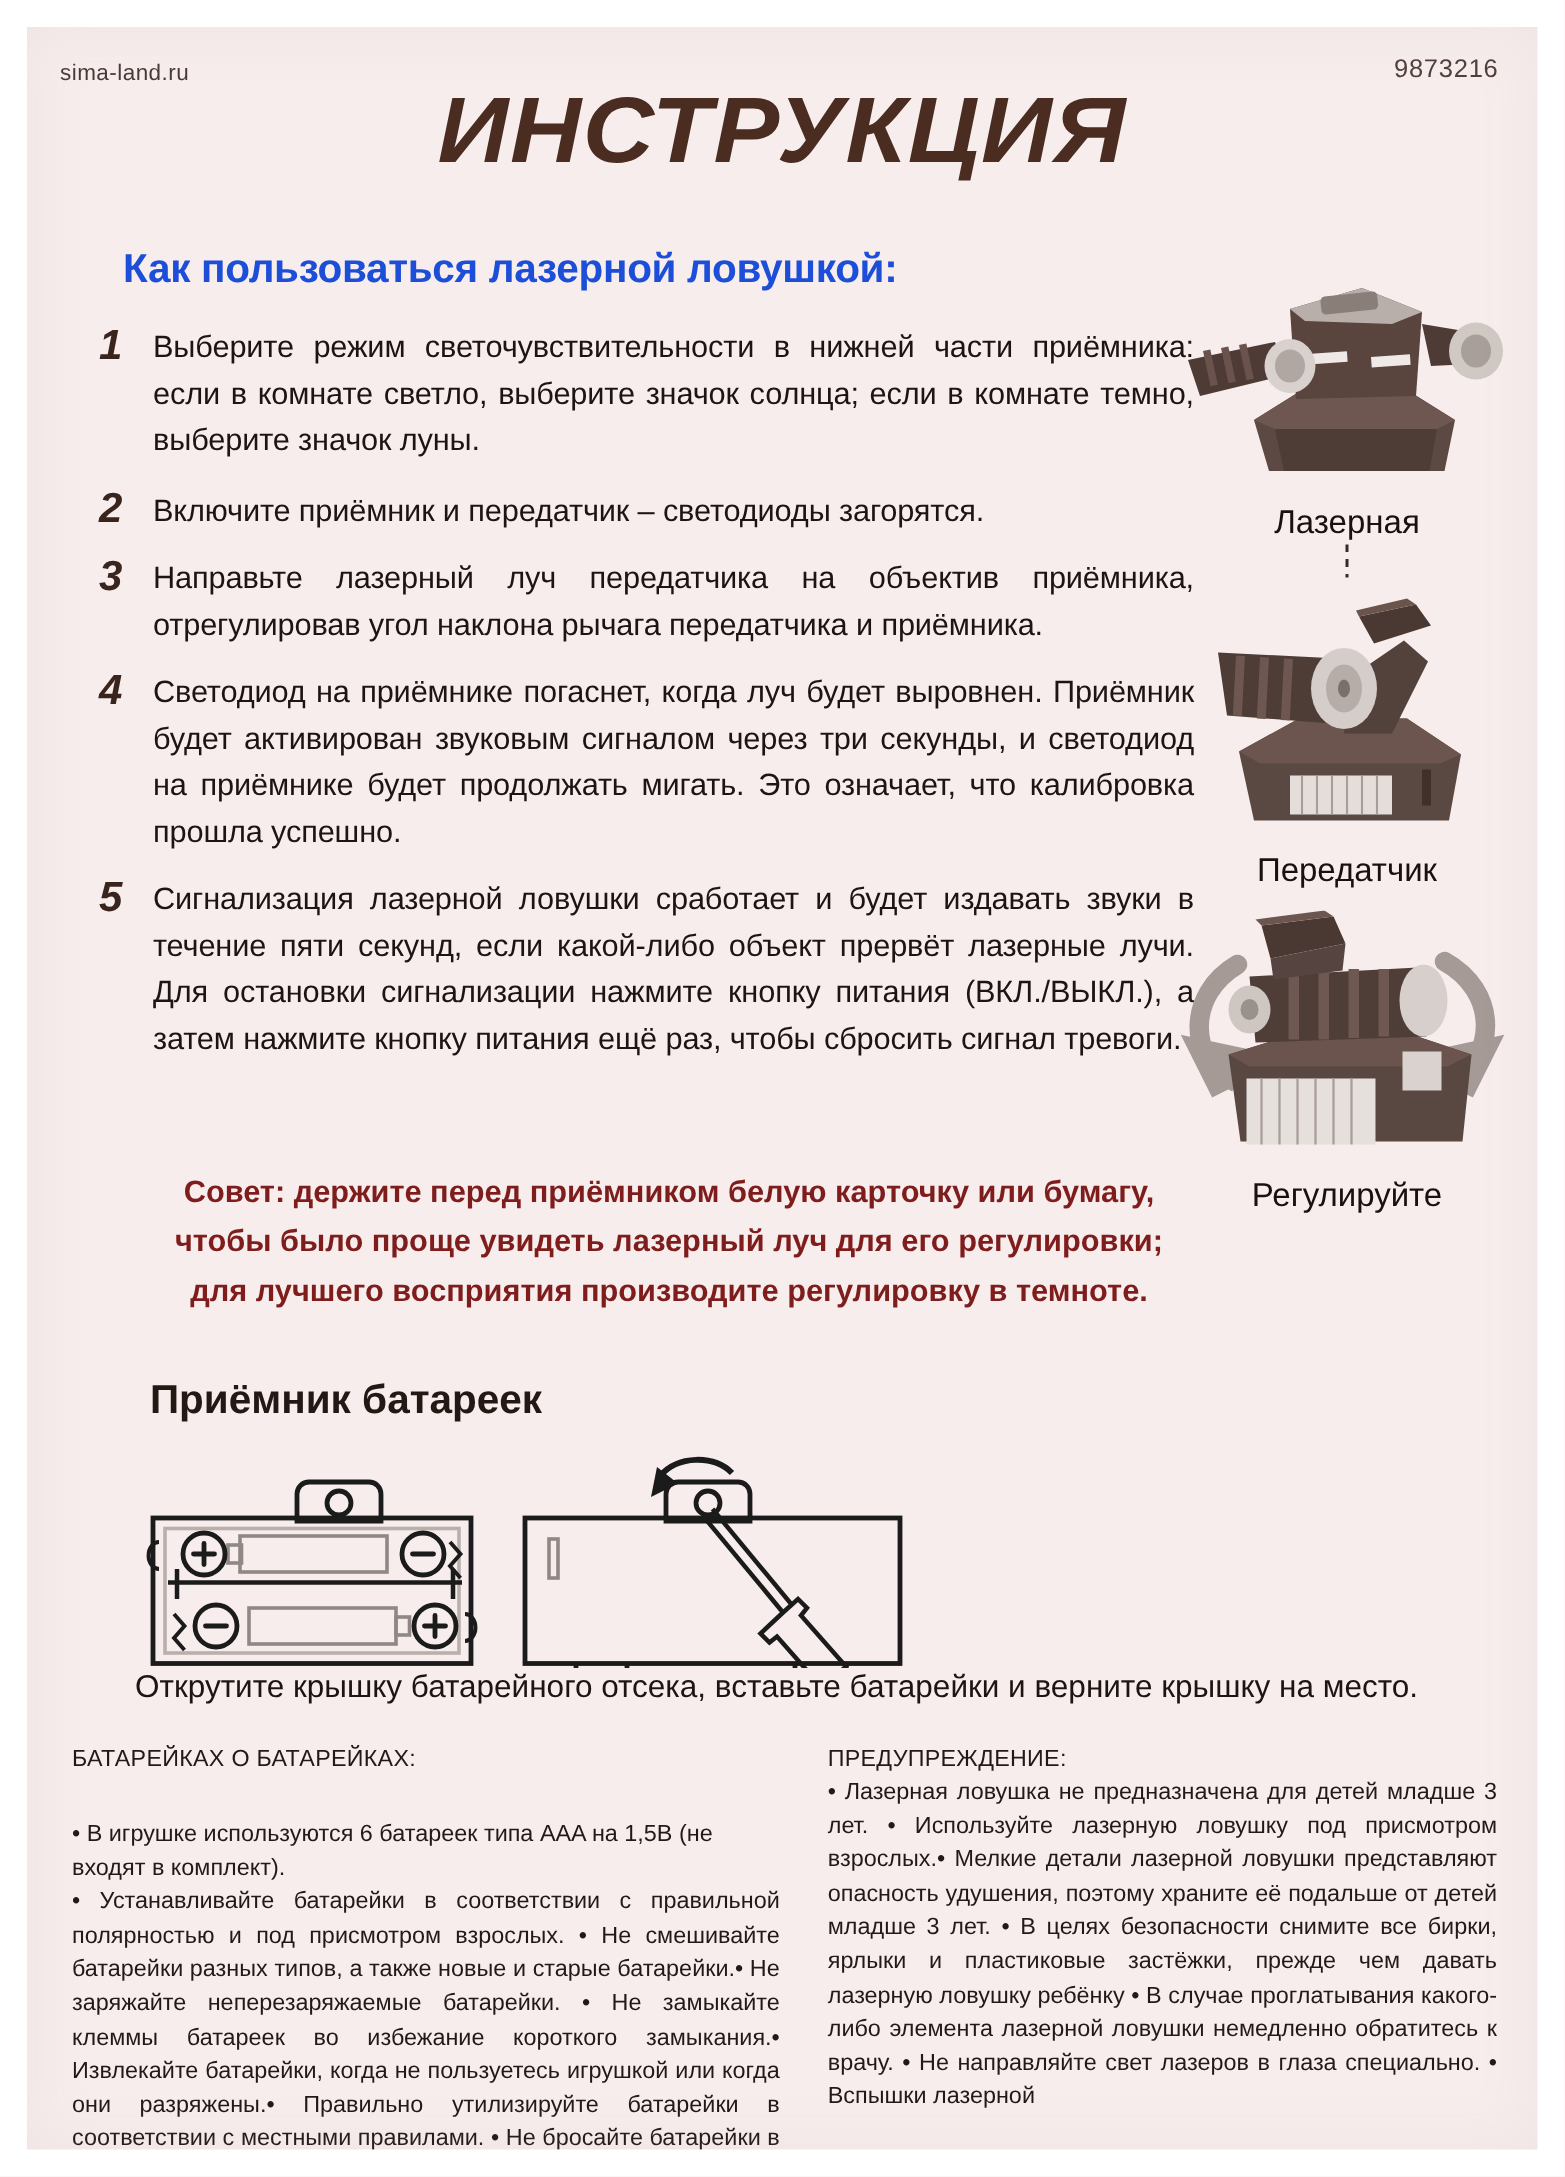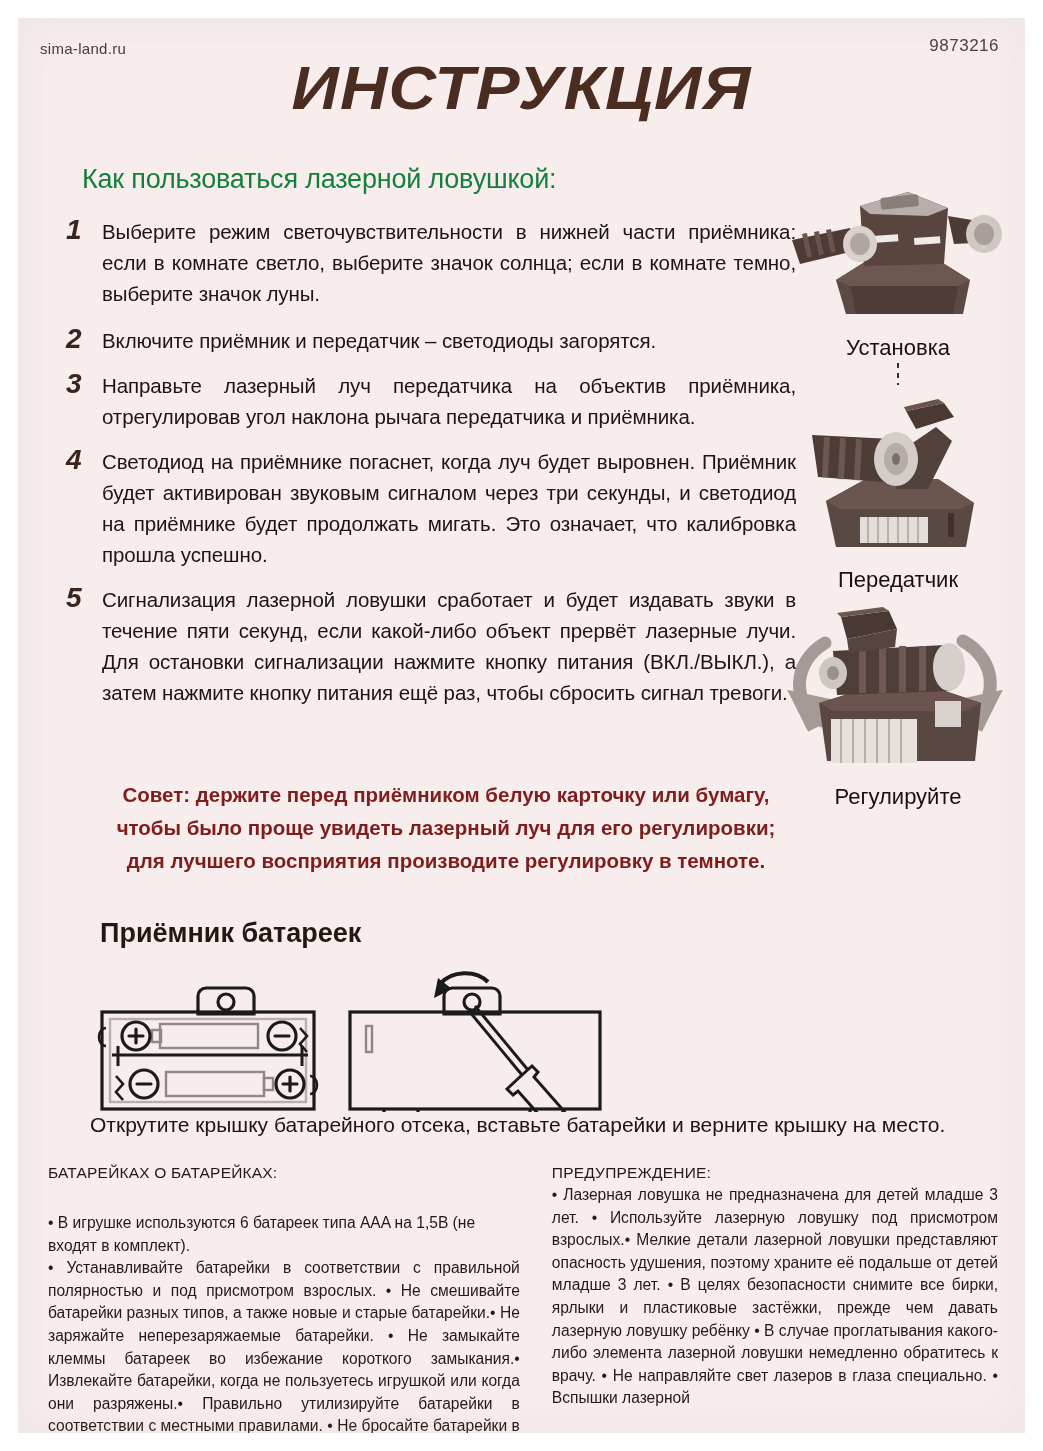--- a/index.html
+++ b/index.html
@@ -37,21 +37,21 @@
     font-size:62px;font-weight:bold;font-style:italic;
     letter-spacing:1px;
     color:#4a2c20;
     -webkit-text-stroke:0px;
     transform:scaleX(1.06);
   }
 
   
   .h-use{
     position:absolute;left:64px;top:146px;
-    font-size:27px;font-weight:normal;color:#15803d;
+    font-size:27px;font-weight:bold;color:#1d4ed8;
     letter-spacing:-0.2px;
   }
 
   
   .steps{position:absolute;left:48px;top:198px;width:730px;}
   .step{position:relative;padding-left:36px;margin-bottom:14px;}
   .step .num{
     position:absolute;left:0;top:-2px;
     font-size:28px;font-weight:bold;font-style:italic;
     color:#3a241e;
@@ -183,21 +183,21 @@
             <rect x="38" y="62" width="5" height="24" transform="rotate(-12 38 62)"></rect>
           </g>
           <ellipse cx="72" cy="76" rx="17" ry="18" fill="#d8d1cd"></ellipse>
           <ellipse cx="72" cy="76" rx="10" ry="11" fill="#b0a7a2"></ellipse>
 
           <path d="M160 48 L196 54 L206 74 L166 76 Z" fill="#4e3b36"></path>
           <ellipse cx="196" cy="66" rx="18" ry="19" fill="#cfc8c3"></ellipse>
           <ellipse cx="196" cy="66" rx="10" ry="11" fill="#a89f9a"></ellipse>
         </g>
       </svg>
-      <div class="photo-cap">Установка</div>
+      <div class="photo-cap">Лазерная</div>
       <div class="dash"></div>
     </div>
 
     <div class="photo-block" style="margin-top:12px">
       <svg class="dev" width="220" height="168" viewBox="0 0 220 168">
         <g>
 
           <path d="M38 104 L78 82 L150 82 L186 106 L178 150 L48 150 Z" fill="#5a4842"></path>
           <path d="M38 104 L78 82 L150 82 L186 106 L172 112 L52 112 Z" fill="#6b554e"></path>
           <rect x="72" y="120" width="68" height="26" fill="#e4ddd9"></rect>

